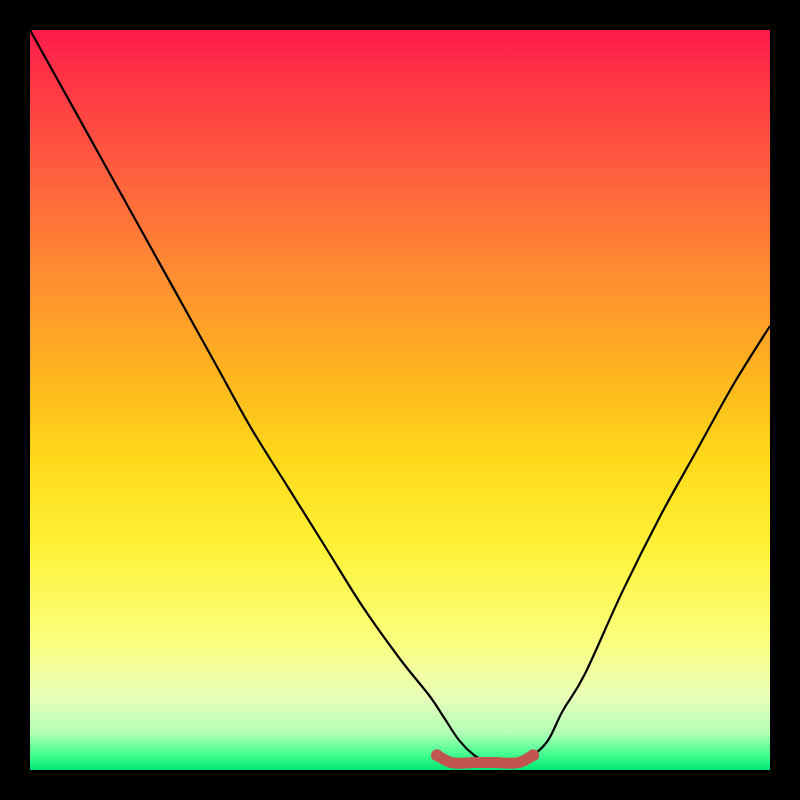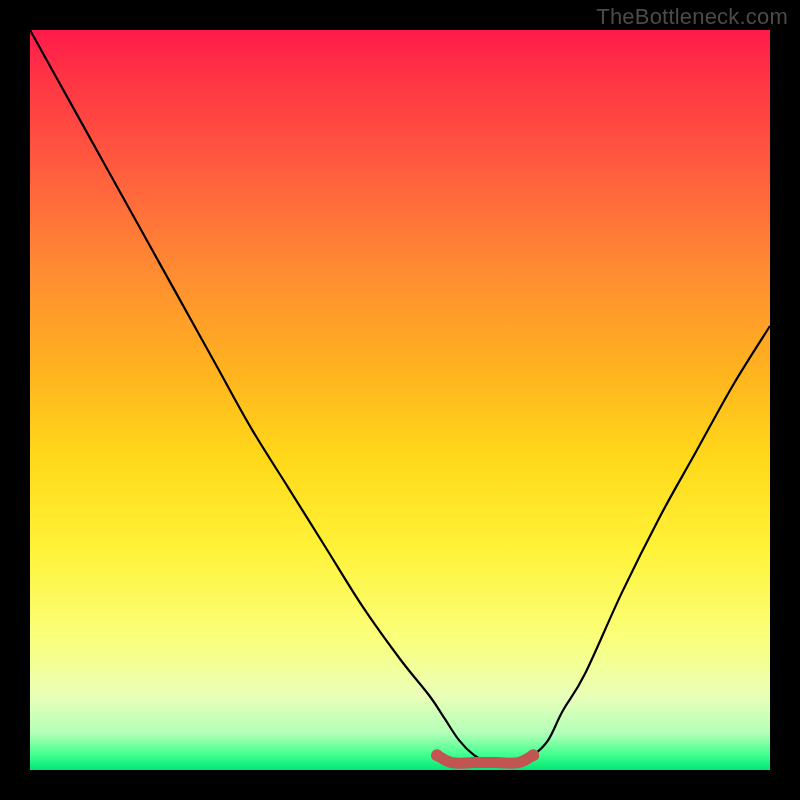--- a/index.html
+++ b/index.html
@@ -80,21 +80,20 @@
     fill: none;
     stroke: #000;
     stroke-width: 2.2;
   }
 </style>
 </head>
 <body>
 
 <div class="frame">
 
-  <div class="watermark">TheBottleneck.com</div>
 
   <div class="plot-area">
 
     <div class="gradient"></div>
 
     <svg class="curve-svg" viewBox="0 0 740 740" preserveAspectRatio="none">
 
       <path id="main-curve-path" class="main-curve" d="M 0 0 C 6.66 11.988000000000003 23.68 42.62400000000002 37 66.60000000000002 C 50.32 90.57600000000002 60.68 109.22400000000005 74 133.20000000000005 C 87.32 157.17600000000004 97.68 175.82400000000007 111 199.80000000000007 C 124.32 223.77600000000007 134.68 242.424 148 266.4 C 161.32 290.376 171.68 309.02399999999994 185 332.99999999999994 C 198.32 356.97599999999994 208.68 376.95599999999996 222 399.59999999999997 C 235.32 422.24399999999997 245.68 437.488 259 458.8 C 272.32 480.112 282.68 496.688 296 518 C 309.32 539.312 319.68 557.22 333 577.2 C 346.32 597.1800000000001 358.012 613.016 370 629 C 381.988 644.984 391.608 655.3439999999999 399.6 666 C 407.59200000000004 676.6560000000001 409.07200000000006 680.2080000000001 414.40000000000003 688.2 C 419.728 696.192 423.872 703.74 429.2 710.4 C 434.52799999999996 717.06 438.67199999999997 721.2040000000001 444 725.2 C 449.32800000000003 729.196 453.472 731.268 458.8 732.6 C 464.12800000000004 733.932 468.272 732.6 473.6 732.6 C 478.92800000000005 732.6 483.072 733.932 488.40000000000003 732.6 C 493.72800000000007 731.268 497.87200000000007 729.196 503.20000000000005 725.2 C 508.528 721.2040000000001 512.672 718.3919999999999 518 710.4 C 523.328 702.408 526.14 692.788 532.8 680.8 C 539.4599999999999 668.8119999999999 544.3439999999999 665.112 555 643.8 C 565.6560000000001 622.4879999999999 578.68 590.372 592 562.4 C 605.32 534.428 615.68 513.708 629 488.4 C 642.32 463.092 652.68 445.776 666 421.8 C 679.32 397.824 689.68 377.844 703 355.2 C 716.32 332.556 733.34 306.656 740 296"></path>
 
       <path id="opt-zone-path" class="series-marker" d="M 407.00000000000006 725.2 C 409.66400000000004 726.532 415.14 731.268 421.79999999999995 732.6 C 428.4599999999999 733.932 436.008 732.6 444 732.6 C 451.992 732.6 458.20799999999997 732.6 466.2 732.6 C 474.192 732.6 481.74 733.932 488.40000000000003 732.6 C 495.06000000000006 731.268 500.53600000000006 726.532 503.20000000000005 725.2"></path>

